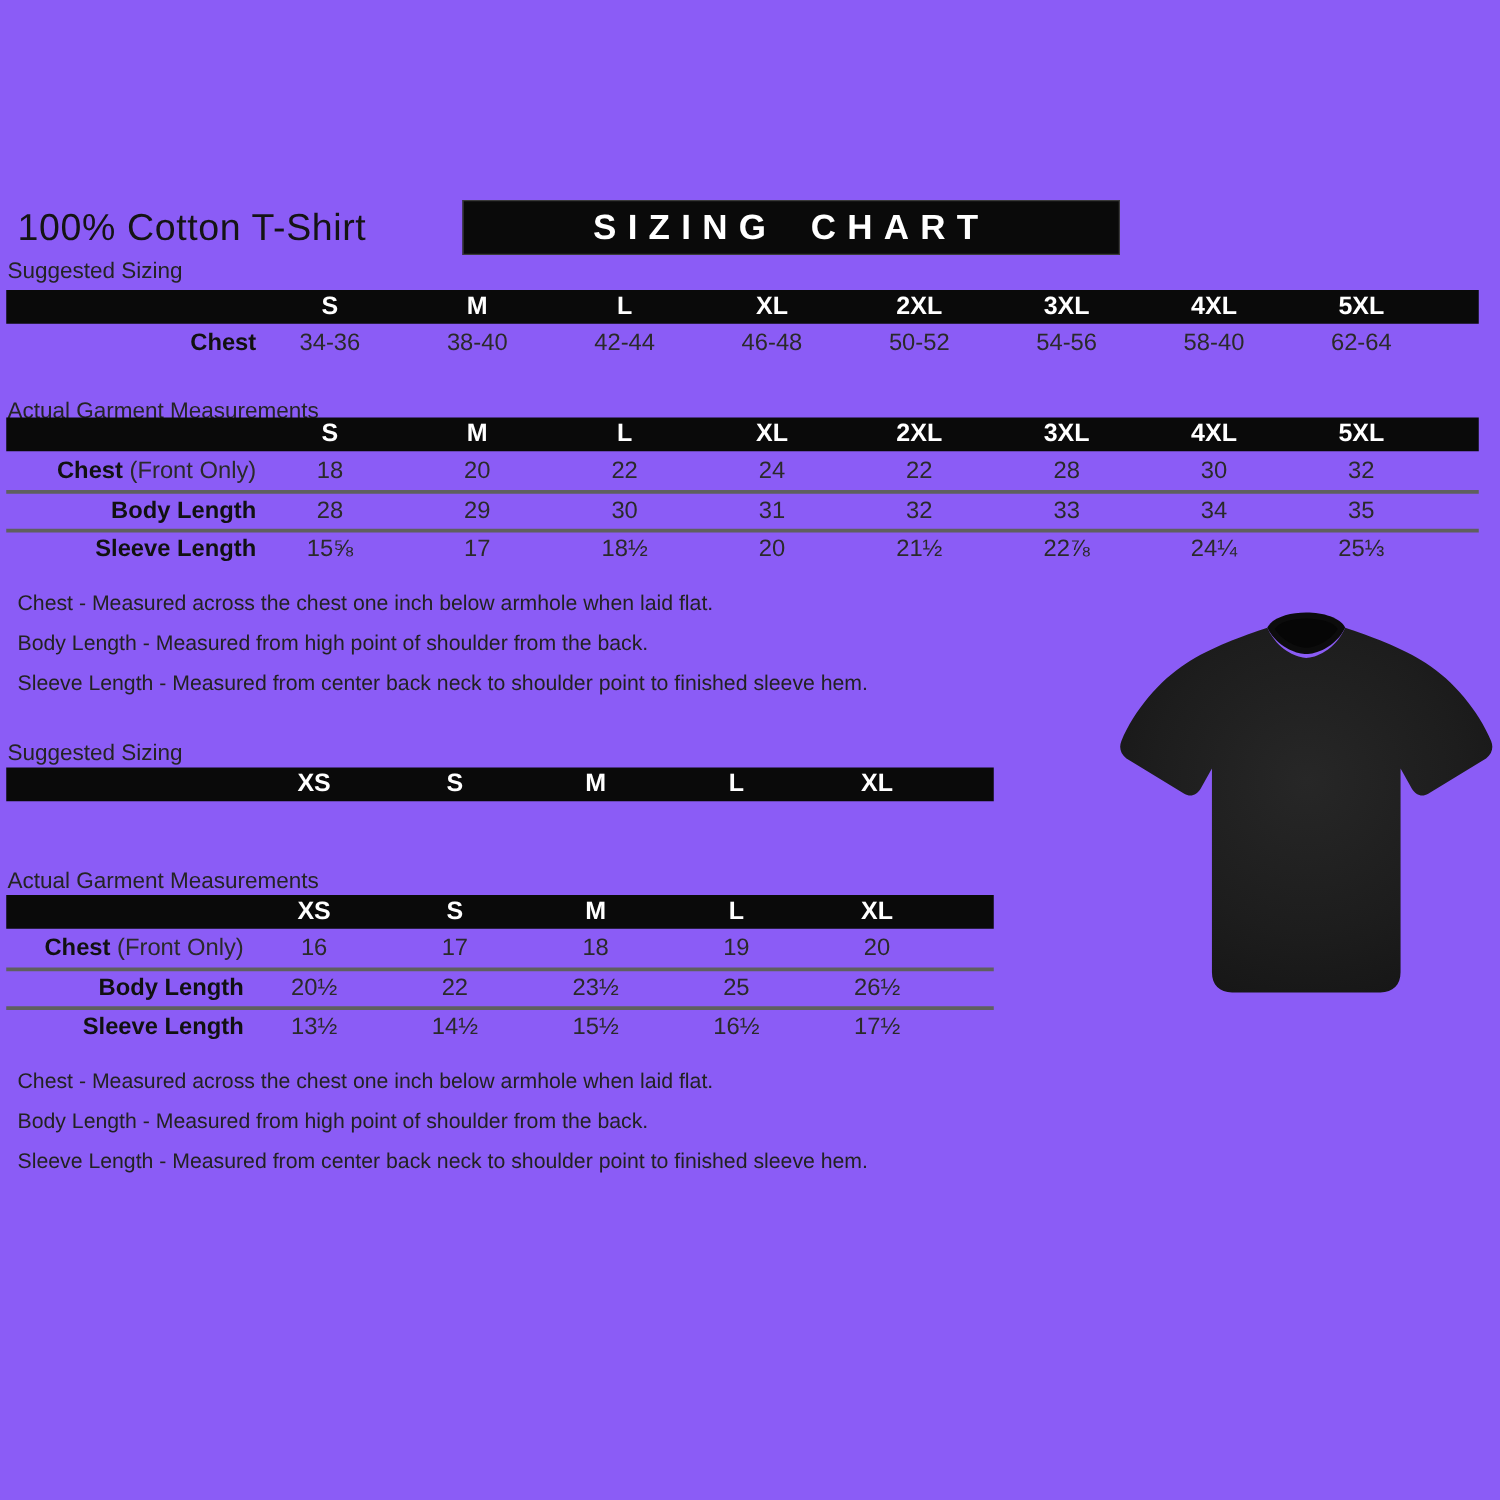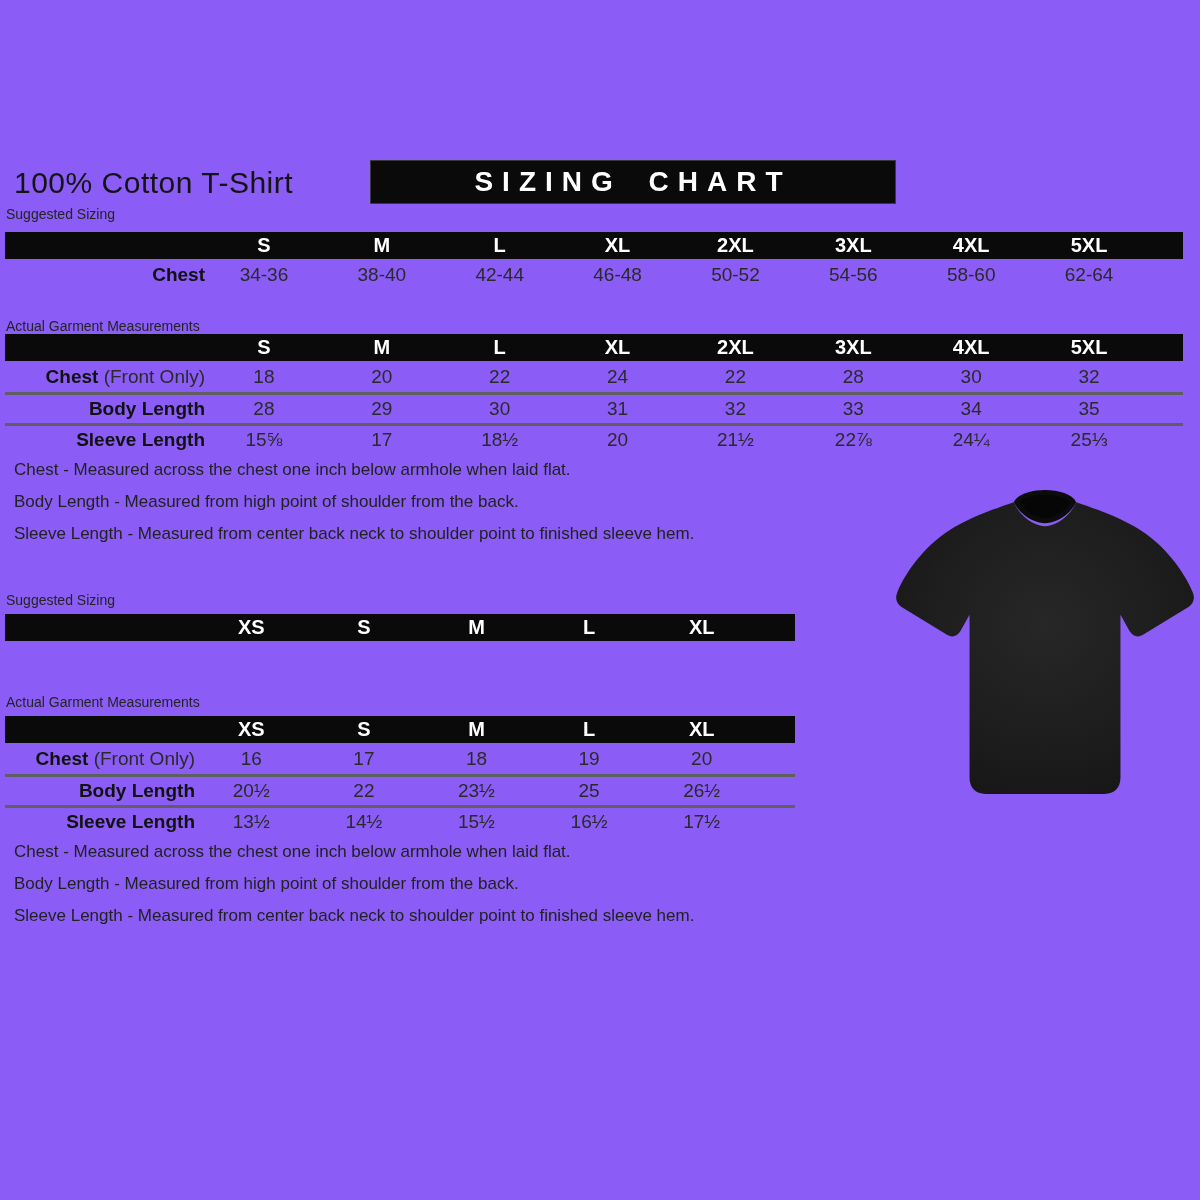--- a/index.html
+++ b/index.html
@@ -5,35 +5,35 @@
   * { margin:0; padding:0; box-sizing:border-box; }
   html,body { background:#ffffff; }
   body { font-family:"Liberation Sans","DejaVu Sans",sans-serif; color:#1a1a1a; }
   .page { position:relative; width:1200px; height:1200px; background:#8b5cf6; overflow:hidden; }
 
   .title { position:absolute; left:14px; top:166px; font-size:30px; font-weight:400; color:#141414; letter-spacing:.5px; }
   .banner { position:absolute; left:346px; top:160px; width:526px; height:44px;
             background:#0a0a0a; color:#fff; display:flex; align-items:center; justify-content:center;
             font-weight:700; font-size:28px; letter-spacing:9px; word-spacing:10px; border:1px solid #3a3a3a;margin-left:24px; }
 
-  .section-label { position:absolute; font-size:14px; color:#242424; }
+  .section-label { position:absolute; font-size:18px; color:#242424; }
 
   .sizing-table { position:absolute; font-size:19px; }
   .thead { display:flex; align-items:center; background:#0a0a0a; color:#ffffff; height:27px; font-weight:700; font-size:20px; }
   .trow  { display:flex; align-items:center; height:31px; color:#2a2a2a; }
   .trow.sep { border-top:3px solid #5f5f5f; }
   .th, .td { flex:1; text-align:center; white-space:nowrap; }
   .labelcol { flex:0 0 200px; text-align:right; padding-left:12px; }
   .labelcol b { color:#111; }
   .adult .thead, .adult .trow { padding-right:35px; }
   .youth .labelcol { flex-basis:190px; }
   .youth .thead, .youth .trow { padding-right:37px; }
 
   .notes { position:absolute; font-size:17px; color:#222; }
-  .notes p { margin:0 0 13px 0; line-height:19px; }
+  .notes p { margin:13px 0 13px 0; line-height:19px; }
 
   .youth-title { position:absolute; left:2px; top:548px; font-size:29px; font-weight:700; color:#101010; }
 
   .tshirt { position:absolute; left:891px; top:476px; width:308px; height:332px; }
 </style>
 </head>
 <body>
 
 <div class="page">
 
@@ -54,21 +54,21 @@
         <div class="th">5XL</div>
       </div>
       <div class="trow">
         <div class="td labelcol"><b>Chest</b></div>
         <div class="td">34-36</div>
         <div class="td">38-40</div>
         <div class="td">42-44</div>
         <div class="td">46-48</div>
         <div class="td">50-52</div>
         <div class="td">54-56</div>
-        <div class="td">58-60</div>
+        <div class="td">58-40</div>
         <div class="td">62-64</div>
       </div>
     </div>
 
   <div class="section-label" style="left:6px; top:318px;">Actual Garment Measurements</div>
   <div class="sizing-table adult" style="left:5px; top:334px; width:1178px;">
       <div class="thead">
         <div class="th labelcol"></div>
         <div class="th">S</div>
         <div class="th">M</div>

